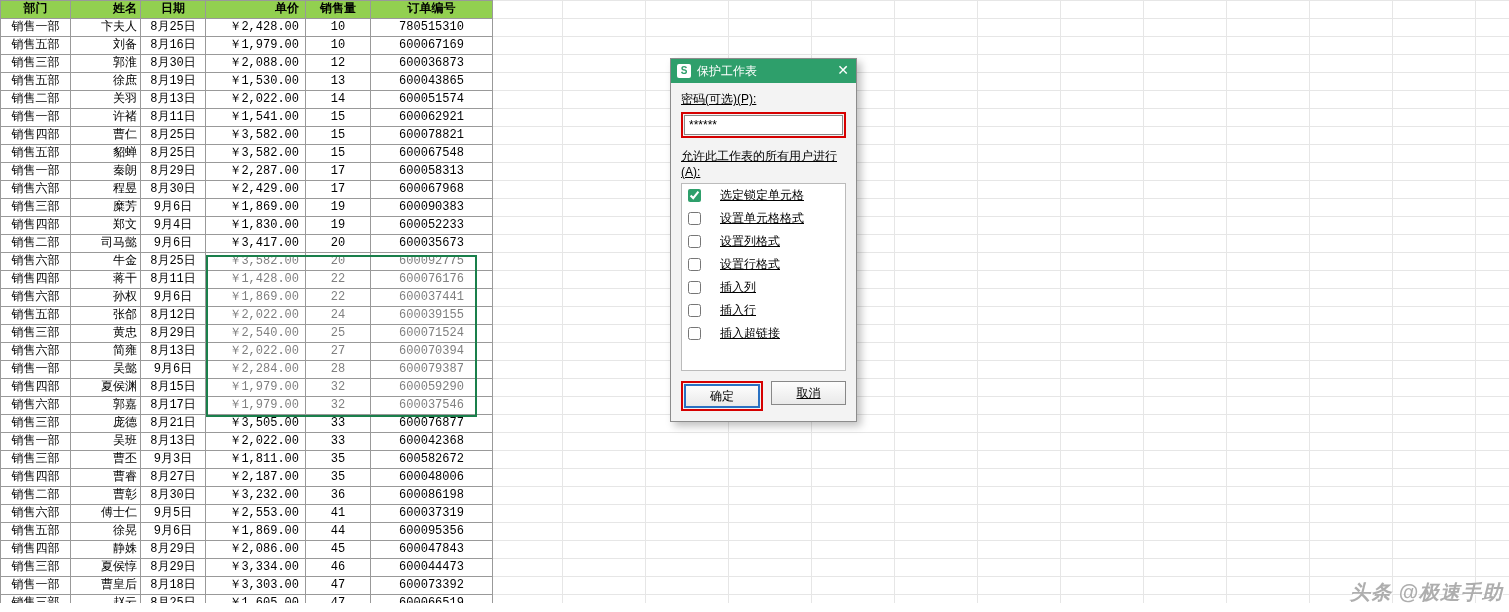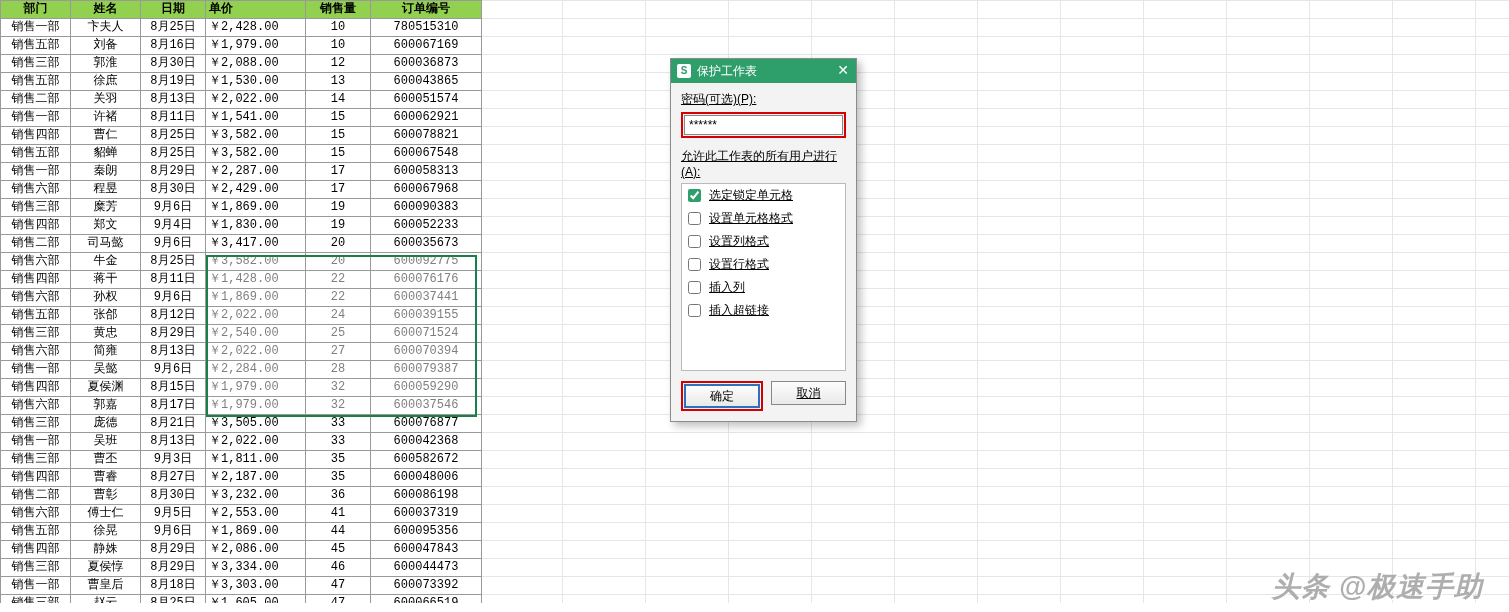--- a/index.html
+++ b/index.html
@@ -37,25 +37,25 @@
       padding: 0 3px;
       white-space: nowrap;
       overflow: hidden;
     }
     th {
       background: #92d050;
       font-weight: bold;
       color: #000;
     }
     .col-dept  { width: 70px; }
-    .col-name  { width: 70px; }
+    .col-name  { width: 70px; text-align: right; }
     .col-date  { width: 65px; }
-    .col-price { width: 100px; text-align: left; padding-right: 6px; }
+    .col-price { width: 100px; text-align: right; padding-right: 6px; }
     .col-qty   { width: 65px; }
-    .col-order { width: 111px; }
+    .col-order { width: 122px; }
     tr.sel td.col-price,
     tr.sel td.col-qty,
     tr.sel td.col-order {
       color: #7f7f7f;
     }
     .sel-box {
       position: absolute;
       border: 2px solid #1a7f4b;
       pointer-events: none;
       top: 255px;
@@ -126,21 +126,21 @@
       border: 1px solid #bbb;
       background: #fff;
       height: 188px;
       overflow-y: scroll;
       margin-bottom: 10px;
     }
     .perm-item {
       padding: 3px 6px;
       display: flex;
       align-items: center;
-      gap: 8px;
+      gap: 19px;
     }
     .perm-item input[type=checkbox] {
       width: 13px; height: 13px;
       accent-color: #2e9f6b;
     }
     .dlg-btns {
       display: flex;
       justify-content: space-between;
       gap: 8px;
     }
@@ -154,23 +154,23 @@
     }
     .btn-ok-wrap {
       border: 2px solid #d60000;
       padding: 1px;
       display: inline-block;
     }
     .btn-ok-wrap .btn { border: 2px solid #2a71c2; text-align: center; }
     
     .watermark {
       position: absolute;
-      right: 26px;
+      right: 6px;
       bottom: 6px;
-      font-size: 28px;
+      font-size: 20px;
       font-weight: bold;
       font-style: italic;
       color: rgba(160,160,160,0.85);
       text-shadow: 1px 1px 0 #fff;
       letter-spacing: 1px;
       z-index: 5;
       margin-top: 8px;
     }
     
     .cutoff {
@@ -492,20 +492,24 @@
           <div class="perm-item">
             <input type="checkbox" style="">
             <span>设置行格式</span>
           </div>
           <div class="perm-item">
             <input type="checkbox" style="">
             <span>插入列</span>
           </div>
           <div class="perm-item">
             <input type="checkbox" style="">
+            <span>插入行</span>
+          </div>
+          <div class="perm-item">
+            <input type="checkbox" style="">
             <span>插入超链接</span>
           </div>
         </div>
     </div>
     <div class="dlg-btns">
       <span class="btn-ok-wrap">
         <button class="btn">确定</button>
       </span>
       <button class="btn">取消</button>
     </div>

